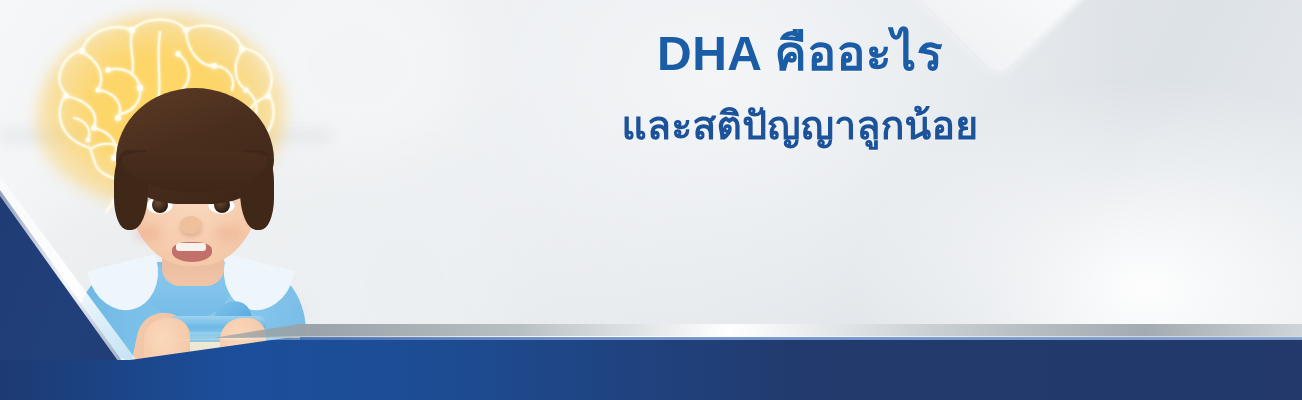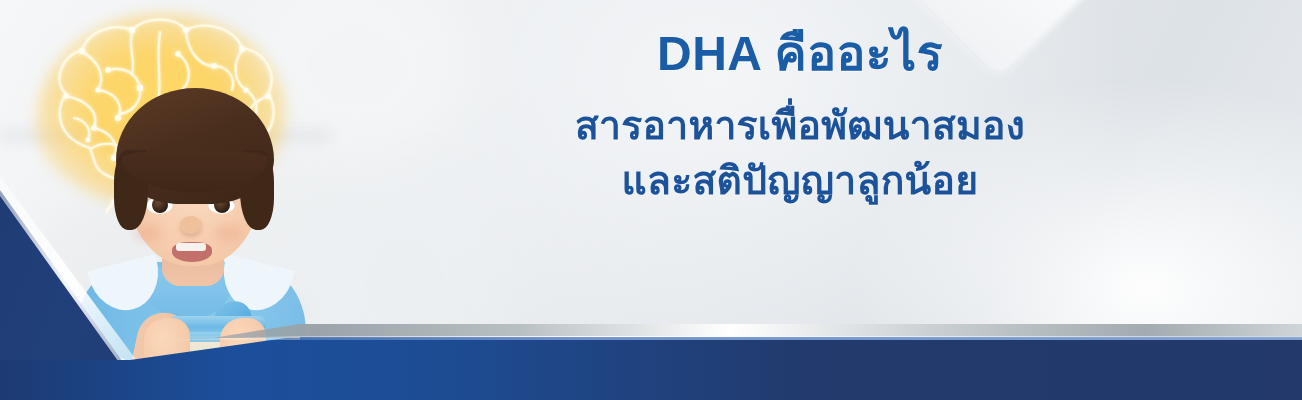--- a/index.html
+++ b/index.html
@@ -507,17 +507,16 @@
   <div class="left-wedge"></div>
   <div class="left-wedge-edge"></div>
 
   <div class="bottom-band"></div>
   <div class="metal-stripe"></div>
   <div class="metal-stripe-hi"></div>
   <div class="band-blue-edge"></div>
 
   <div class="text-block">
     <h1 class="headline">DHA คืออะไร</h1>
-    <p class="subline">สารอาหารเพื่อพัฒนาสมอง</p>
     <p class="subline">และสติปัญญาลูกน้อย</p>
   </div>
 
 </div>
 
 </body></html>

